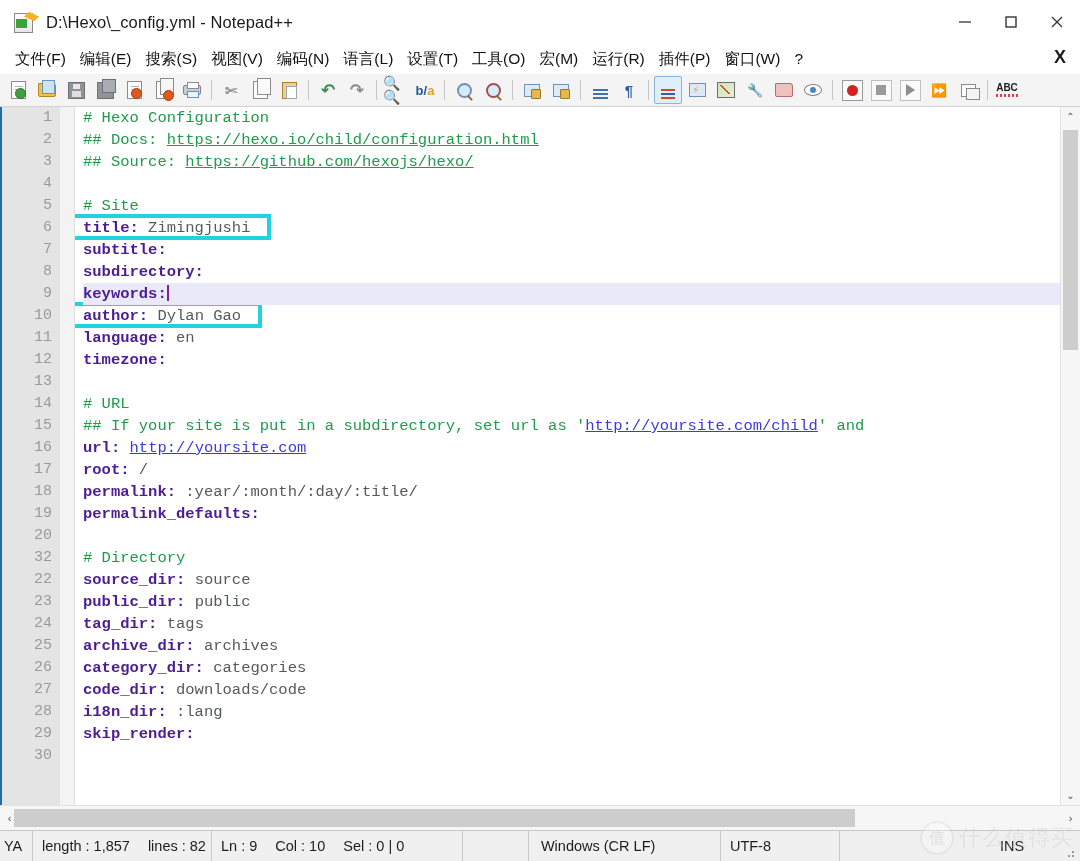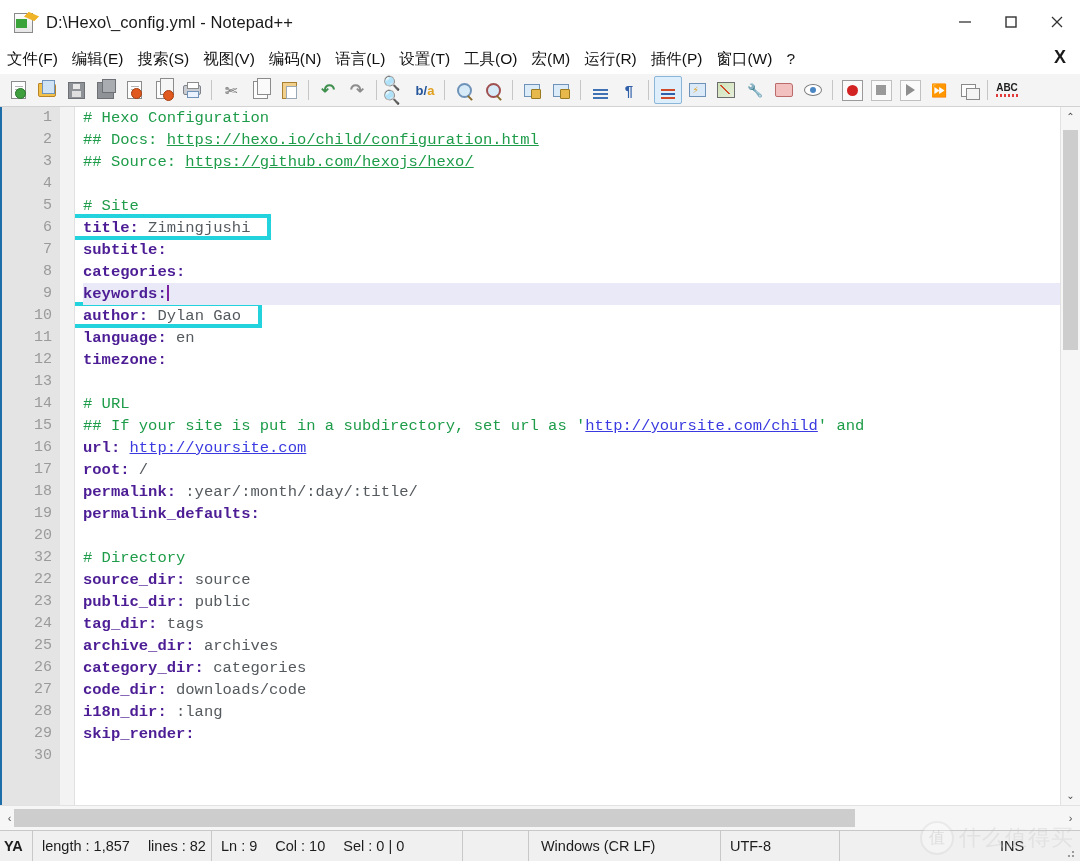--- a/index.html
+++ b/index.html
@@ -17,21 +17,21 @@
   .app-icon{width:22px;height:22px;position:relative;display:inline-block;}
   .app-icon .pad{position:absolute;left:0;top:2px;width:17px;height:18px;background:linear-gradient(#fdfdfd,#e7e7e7);border:1px solid #8a8a8a;}
   .app-icon .grn{position:absolute;left:2px;top:8px;width:11px;height:9px;background:#3aa33a;}
   .app-icon .pen{position:absolute;right:-1px;top:0px;width:11px;height:11px;background:#f0b428;transform:rotate(45deg);clip-path:polygon(0 40%,100% 0,100% 60%,0 100%);}
   .title-text{font-size:16.5px;color:#1a1a1a;letter-spacing:.1px;white-space:nowrap;}
   .win-controls{position:absolute;right:0;top:0;height:44px;display:flex;align-items:center;}
   .wc{width:46px;height:44px;display:flex;align-items:center;justify-content:center;color:#333;}
   .wc svg{display:block;}
 
   
-  .menubar{height:30px;background:#ffffff;display:flex;align-items:center;flex:0 0 auto;position:relative;}
+  .menubar{height:30px;background:#ffffff;display:flex;align-items:center;padding-left:8px;flex:0 0 auto;position:relative;}
   .menu-item{font-size:15.5px;color:#111;padding:2px 7px;white-space:nowrap;cursor:default;}
   .menu-close-x{position:absolute;right:14px;top:3px;font-size:18px;font-weight:bold;color:#1b1b1b;cursor:pointer;}
   .menu-close-x::after{content:"";position:absolute;left:-1px;top:3px;width:3px;height:14px;background:#f08020;opacity:.55;z-index:-1;}
 
   
   .toolbar{height:32px;background:#f4f4f4;border-bottom:1px solid #d2d2d2;display:flex;align-items:center;padding:0 4px;gap:1px;flex:0 0 auto;}
   .tb{width:26px;height:26px;display:flex;align-items:center;justify-content:center;border:1px solid transparent;border-radius:2px;position:relative;}
   .tb.on{background:#dfeefb;border:1px solid #8ab6da;}
   .tb-sep{width:1px;height:20px;background:#c6c6c6;margin:0 4px;}
   .gl{position:absolute;}
@@ -120,21 +120,21 @@
   .vscroll{width:19px;flex:0 0 auto;background:#f6f6f6;border-left:1px solid #e2e2e2;position:relative;}
   .vs-btn{height:19px;display:flex;align-items:center;justify-content:center;color:#4d4d4d;font-size:10px;}
   .vs-thumb{position:absolute;left:2px;width:15px;background:#cdcdcd;}
   .hscroll{height:24px;flex:0 0 auto;background:#f6f6f6;border-top:1px solid #e2e2e2;display:flex;align-items:center;position:relative;}
   .hs-btn{width:19px;height:24px;display:flex;align-items:center;justify-content:center;color:#4d4d4d;font-size:11px;}
   .hs-thumb{position:absolute;top:3px;height:18px;background:#cdcdcd;}
 
   
   .statusbar{height:30px;flex:0 0 auto;background:#f0f0f0;border-top:1px solid #c8c8c8;display:flex;align-items:center;font-size:14.5px;color:#1d1d1d;}
   .sb{height:30px;display:flex;align-items:center;padding:0 9px;border-right:1px solid #c8c8c8;white-space:nowrap;overflow:hidden;}
-  .sb.lang{width:26px;padding:0 2px 0 4px;font-weight:bold;}
+  .sb.lang{width:26px;padding:0 2px 0 4px;}
   .sb.len{width:160px;gap:18px;}
   .sb.flex{flex:1 1 auto;}
   .sb.pos{width:232px;gap:18px;}
   .sb.eol{width:170px;justify-content:flex-start;padding-left:12px;}
   .sb.enc{width:100px;}
   .sb.ins{width:auto;flex:1 1 auto;justify-content:flex-start;padding-left:10px;border-right:none;position:relative;}
   .grip{position:absolute;right:3px;bottom:3px;width:10px;height:10px;
         background:
           radial-gradient(#9a9a9a 40%,transparent 41%) 0 6px/4px 4px no-repeat,
           radial-gradient(#9a9a9a 40%,transparent 41%) 4px 6px/4px 4px no-repeat,
@@ -380,21 +380,21 @@
       <div class="code" id="code">
         <div class="anno" style="left: -4px; top: 107px; width: 200px; height: 26px; border-color: rgb(34, 211, 221);"></div>
         <div class="anno" style="left: -4px; top: 195px; width: 191px; height: 26px; border-color: rgb(34, 211, 221);"></div>
       <div class="line"><span class="cmt"># Hexo Configuration</span></div>
           <div class="line"><span class="cmt">## Docs: </span><span class="url">https://hexo.io/child/configuration.html</span></div>
           <div class="line"><span class="cmt">## Source: </span><span class="url">https://github.com/hexojs/hexo/</span></div>
           <div class="line">&nbsp;</div>
           <div class="line"><span class="cmt"># Site</span></div>
           <div class="line"><span class="key">title:</span><span class="val"> Zimingjushi</span></div>
           <div class="line"><span class="key">subtitle:</span></div>
-          <div class="line"><span class="key">categories:</span></div>
+          <div class="line"><span class="key">subdirectory:</span></div>
           <div class="line current"><span class="key">keywords:</span><span class="caret"></span></div>
           <div class="line"><span class="key">author:</span><span class="val"> Dylan Gao</span></div>
           <div class="line"><span class="key">language:</span><span class="val"> en</span></div>
           <div class="line"><span class="key">timezone:</span></div>
           <div class="line">&nbsp;</div>
           <div class="line"><span class="cmt"># URL</span></div>
           <div class="line"><span class="cmt">## If your site is put in a subdirectory, set url as '</span><span class="url-b">http://yoursite.com/child</span><span class="cmt">' and</span></div>
           <div class="line"><span class="key">url:</span><span class="val"> </span><span class="url-b">http://yoursite.com</span></div>
           <div class="line"><span class="key">root:</span><span class="val"> /</span></div>
           <div class="line"><span class="key">permalink:</span><span class="val"> :year/:month/:day/:title/</span></div>

